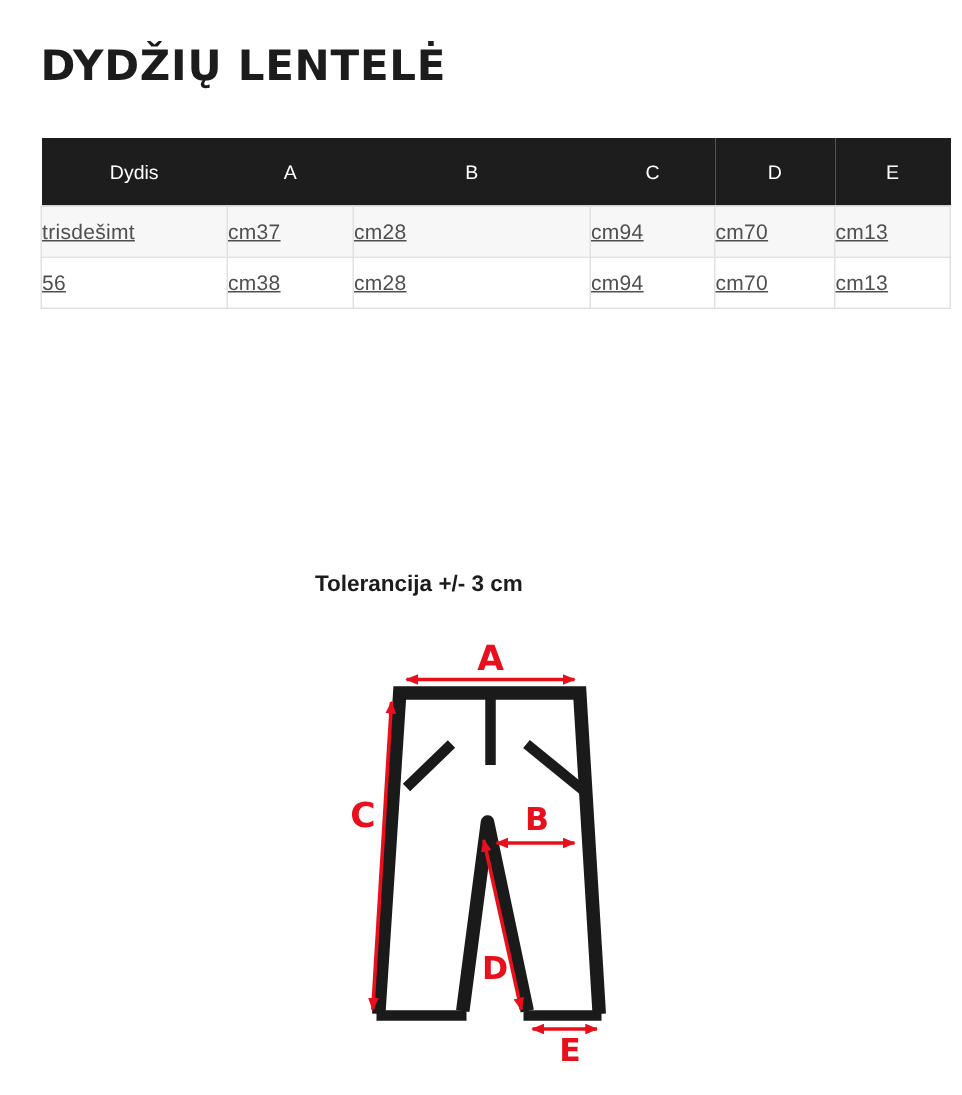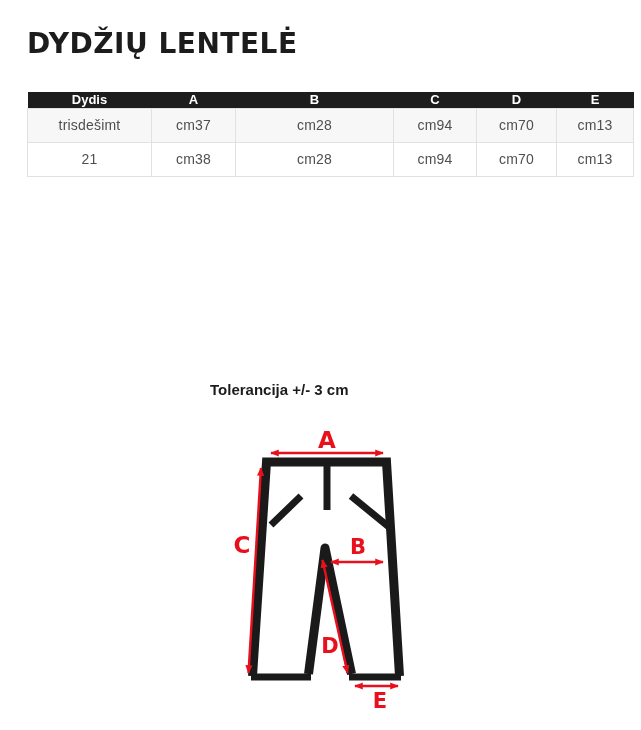--- a/index.html
+++ b/index.html
@@ -26,29 +26,30 @@
     font-family:"DejaVu Sans","Liberation Sans",sans-serif;
     font-weight:900;font-size:28px;letter-spacing:0.5px;
     color:#1c1c1c;
   }
   table.size-table{
     position:absolute;left:27px;top:75px;width:606px;
     border-collapse:collapse;table-layout:fixed;
   }
   table.size-table thead th{
     background:var(--header-bg);color:var(--header-text);
-    font-size:13px;font-weight:700;text-align:center;
-    height:16px;border:none;
+    font-size:13px;font-weight:400;text-align:center;
+    height:45px;border:none;
   }
   table.size-table tbody td{
     font-size:14px;font-weight:400;color:var(--cell-text);
-    text-align:center;height:34px;
+    height:34px;
     border:1px solid var(--border);
     background:#ffffff;
     letter-spacing:0.2px;
+    text-decoration:underline;
   }
   table.size-table tbody tr:nth-child(odd) td{background:var(--row-alt-bg);}
   .tolerance-note{
     position:absolute;left:210px;top:364px;width:240px;
     font-size:15px;font-weight:700;color:#1c1c1c;
   }
   .diagram{position:absolute;left:0;top:0;width:641px;height:730px;pointer-events:none;}
   .diagram svg{position:absolute;left:225px;top:400px;width:195px;height:300px;}
   .dim-label{
     position:absolute;transform:translate(-50%,-50%);
@@ -93,21 +94,21 @@
     <tbody>
       <tr>
         <td>trisdešimt</td>
         <td>cm37</td>
         <td>cm28</td>
         <td>cm94</td>
         <td>cm70</td>
         <td>cm13</td>
       </tr>
       <tr>
-        <td>21</td>
+        <td>56</td>
         <td>cm38</td>
         <td>cm28</td>
         <td>cm94</td>
         <td>cm70</td>
         <td>cm13</td>
       </tr>
     </tbody>
   </table>
 
   <div class="tolerance-note">Tolerancija +/- 3 cm</div>

